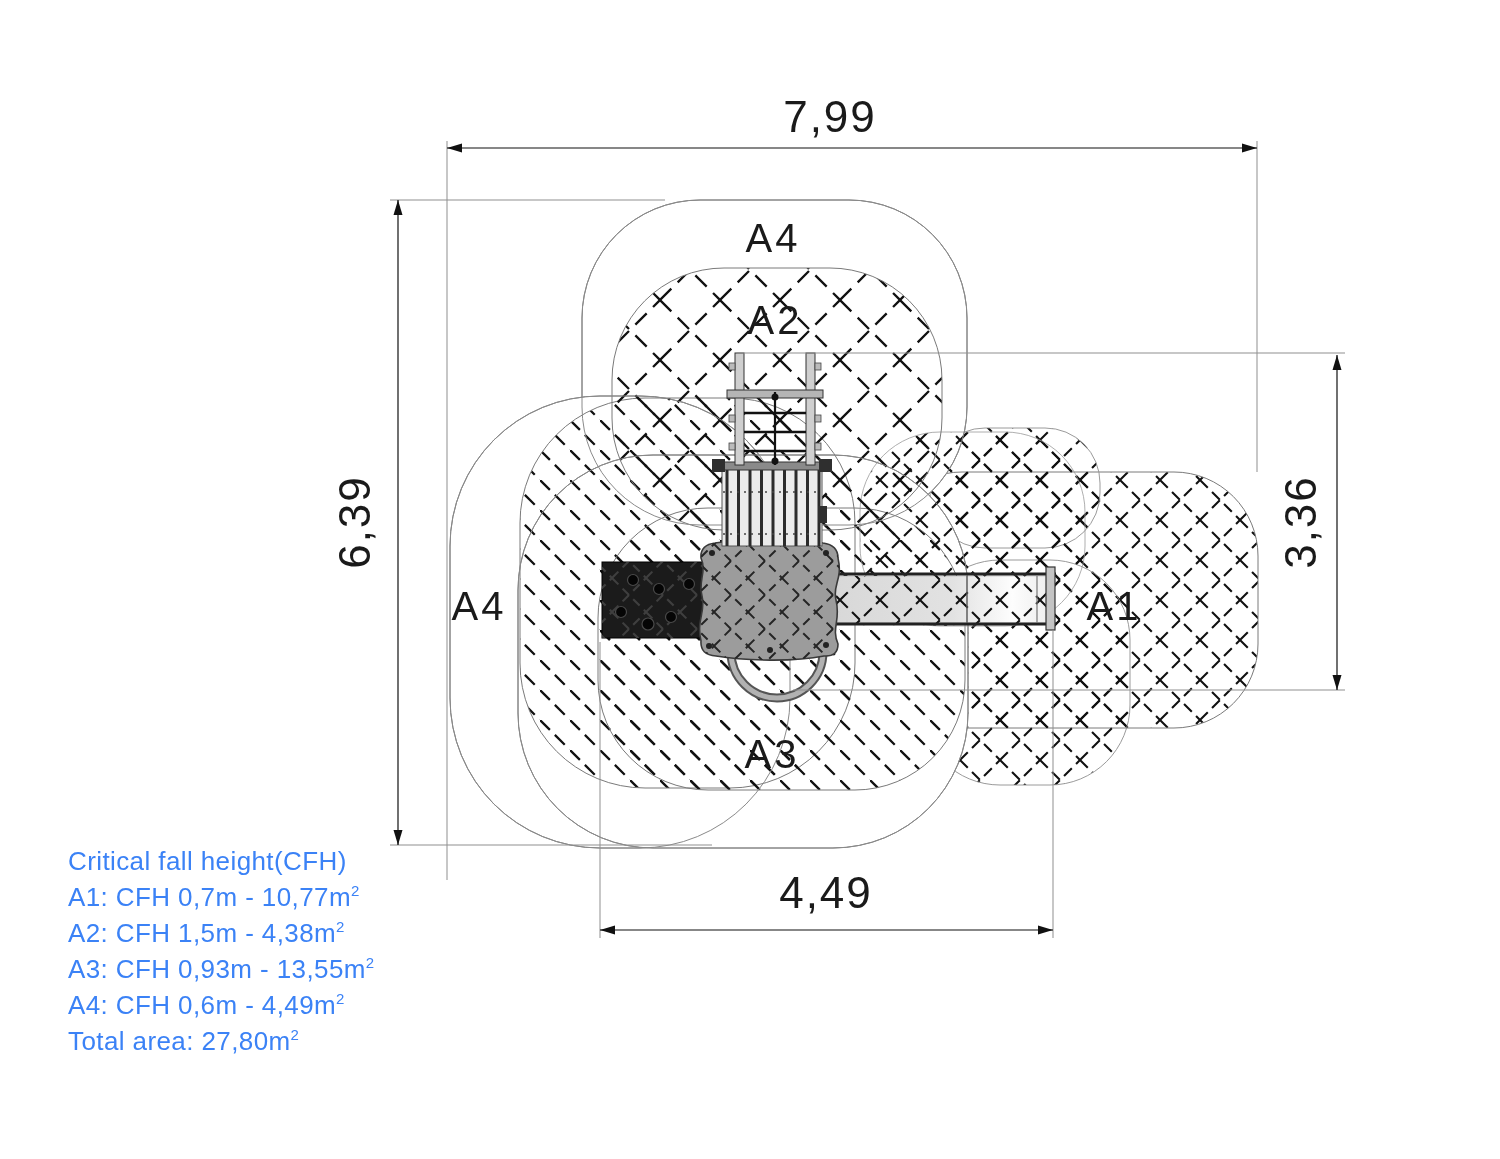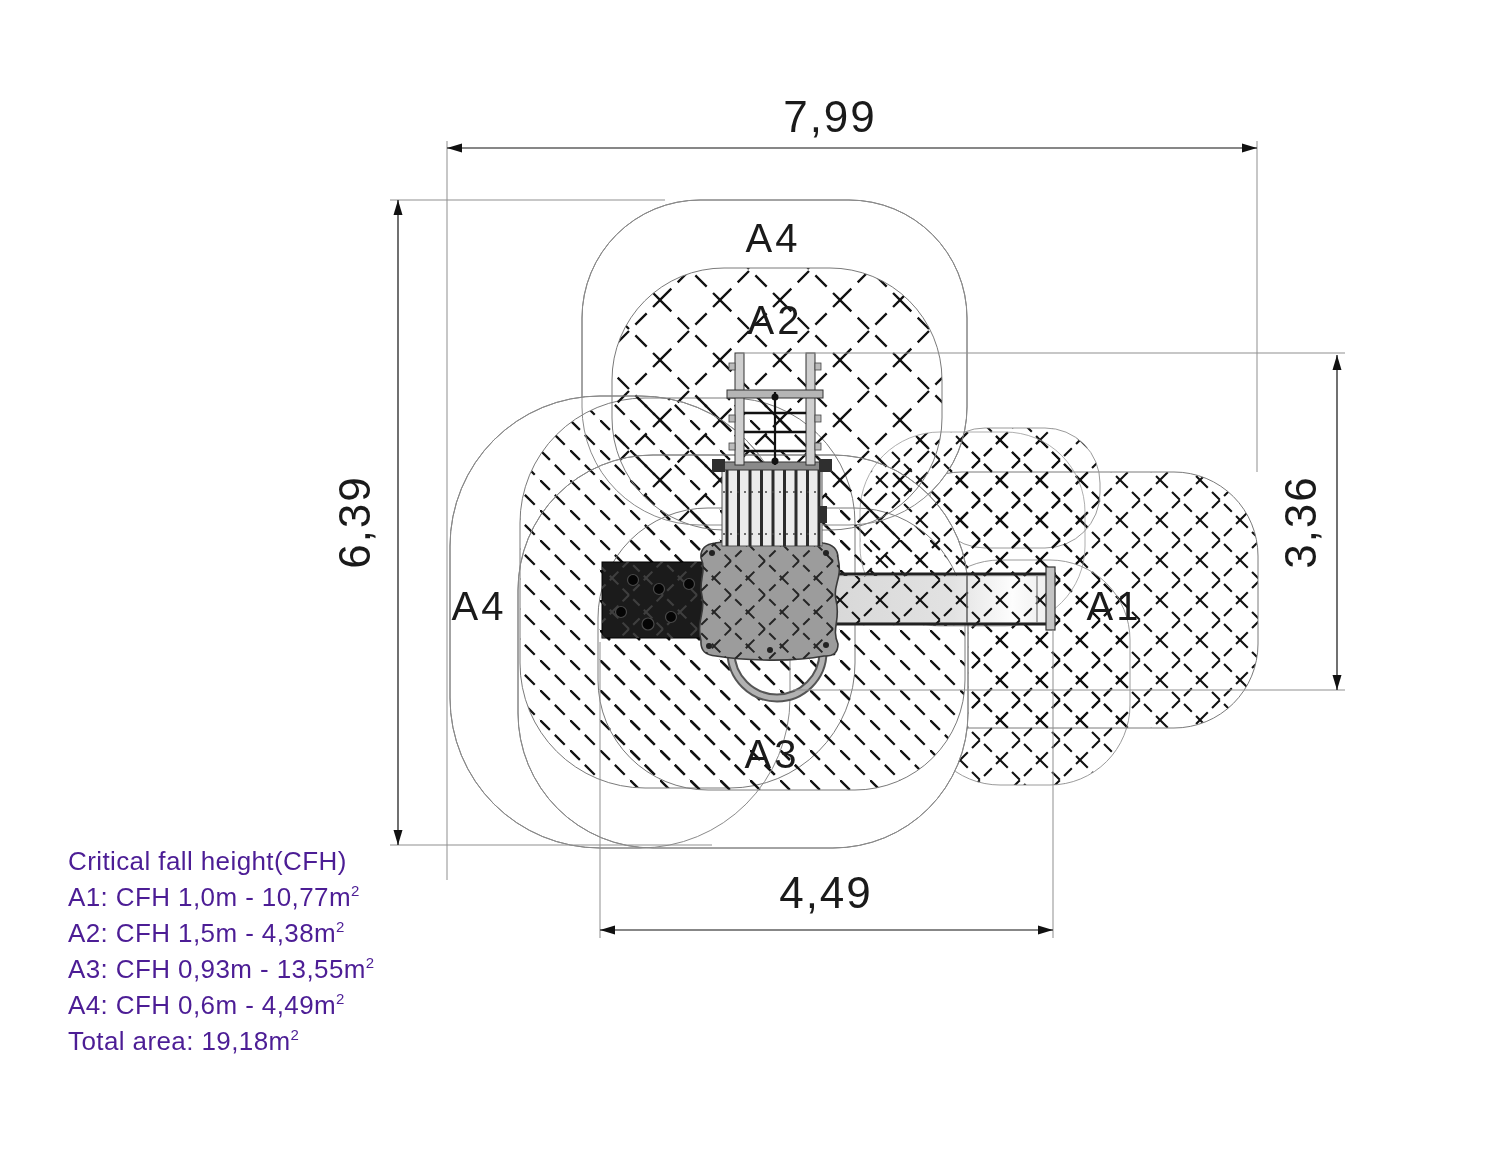--- a/index.html
+++ b/index.html
@@ -22,21 +22,21 @@
     font-size:40px;
     letter-spacing:3px;
     fill:#1a1a1a;
   }
   .legend{
     position:absolute;
     left:68px;top:843px;
     width:460px;
     font-size:26px;
     line-height:36px;
-    color:#4c1d95;
+    color:#3b82f6;
     letter-spacing:0.4px;
   }
   .legend .line{white-space:nowrap;}
   .legend sup{font-size:15px;vertical-align:super;line-height:0;}
 </style>
 </head>
 <body>
 
 <div class="stage">
 
@@ -224,20 +224,20 @@
     <text class="zone-text" x="773" y="252" text-anchor="middle">A4</text>
     <text class="zone-text" x="775" y="334" text-anchor="middle">A2</text>
     <text class="zone-text" x="479" y="620" text-anchor="middle">A4</text>
     <text class="zone-text" x="1114" y="620" text-anchor="middle">A1</text>
     <text class="zone-text" x="772" y="768" text-anchor="middle">A3</text>
   </g>
 </svg>
 
 <div class="legend">
   <div class="line">Critical fall height(CFH)</div>
-  <div class="line"><span>A1: CFH 1,0m - 10,77m</span><sup>2</sup></div>
+  <div class="line"><span>A1: CFH 0,7m - 10,77m</span><sup>2</sup></div>
   <div class="line"><span>A2: CFH 1,5m - 4,38m</span><sup>2</sup></div>
   <div class="line"><span>A3: CFH 0,93m - 13,55m</span><sup>2</sup></div>
   <div class="line"><span>A4: CFH 0,6m - 4,49m</span><sup>2</sup></div>
-  <div class="line"><span>Total area: 19,18m</span><sup>2</sup></div>
+  <div class="line"><span>Total area: 27,80m</span><sup>2</sup></div>
 </div>
 
 </div>
 
 </body></html>

